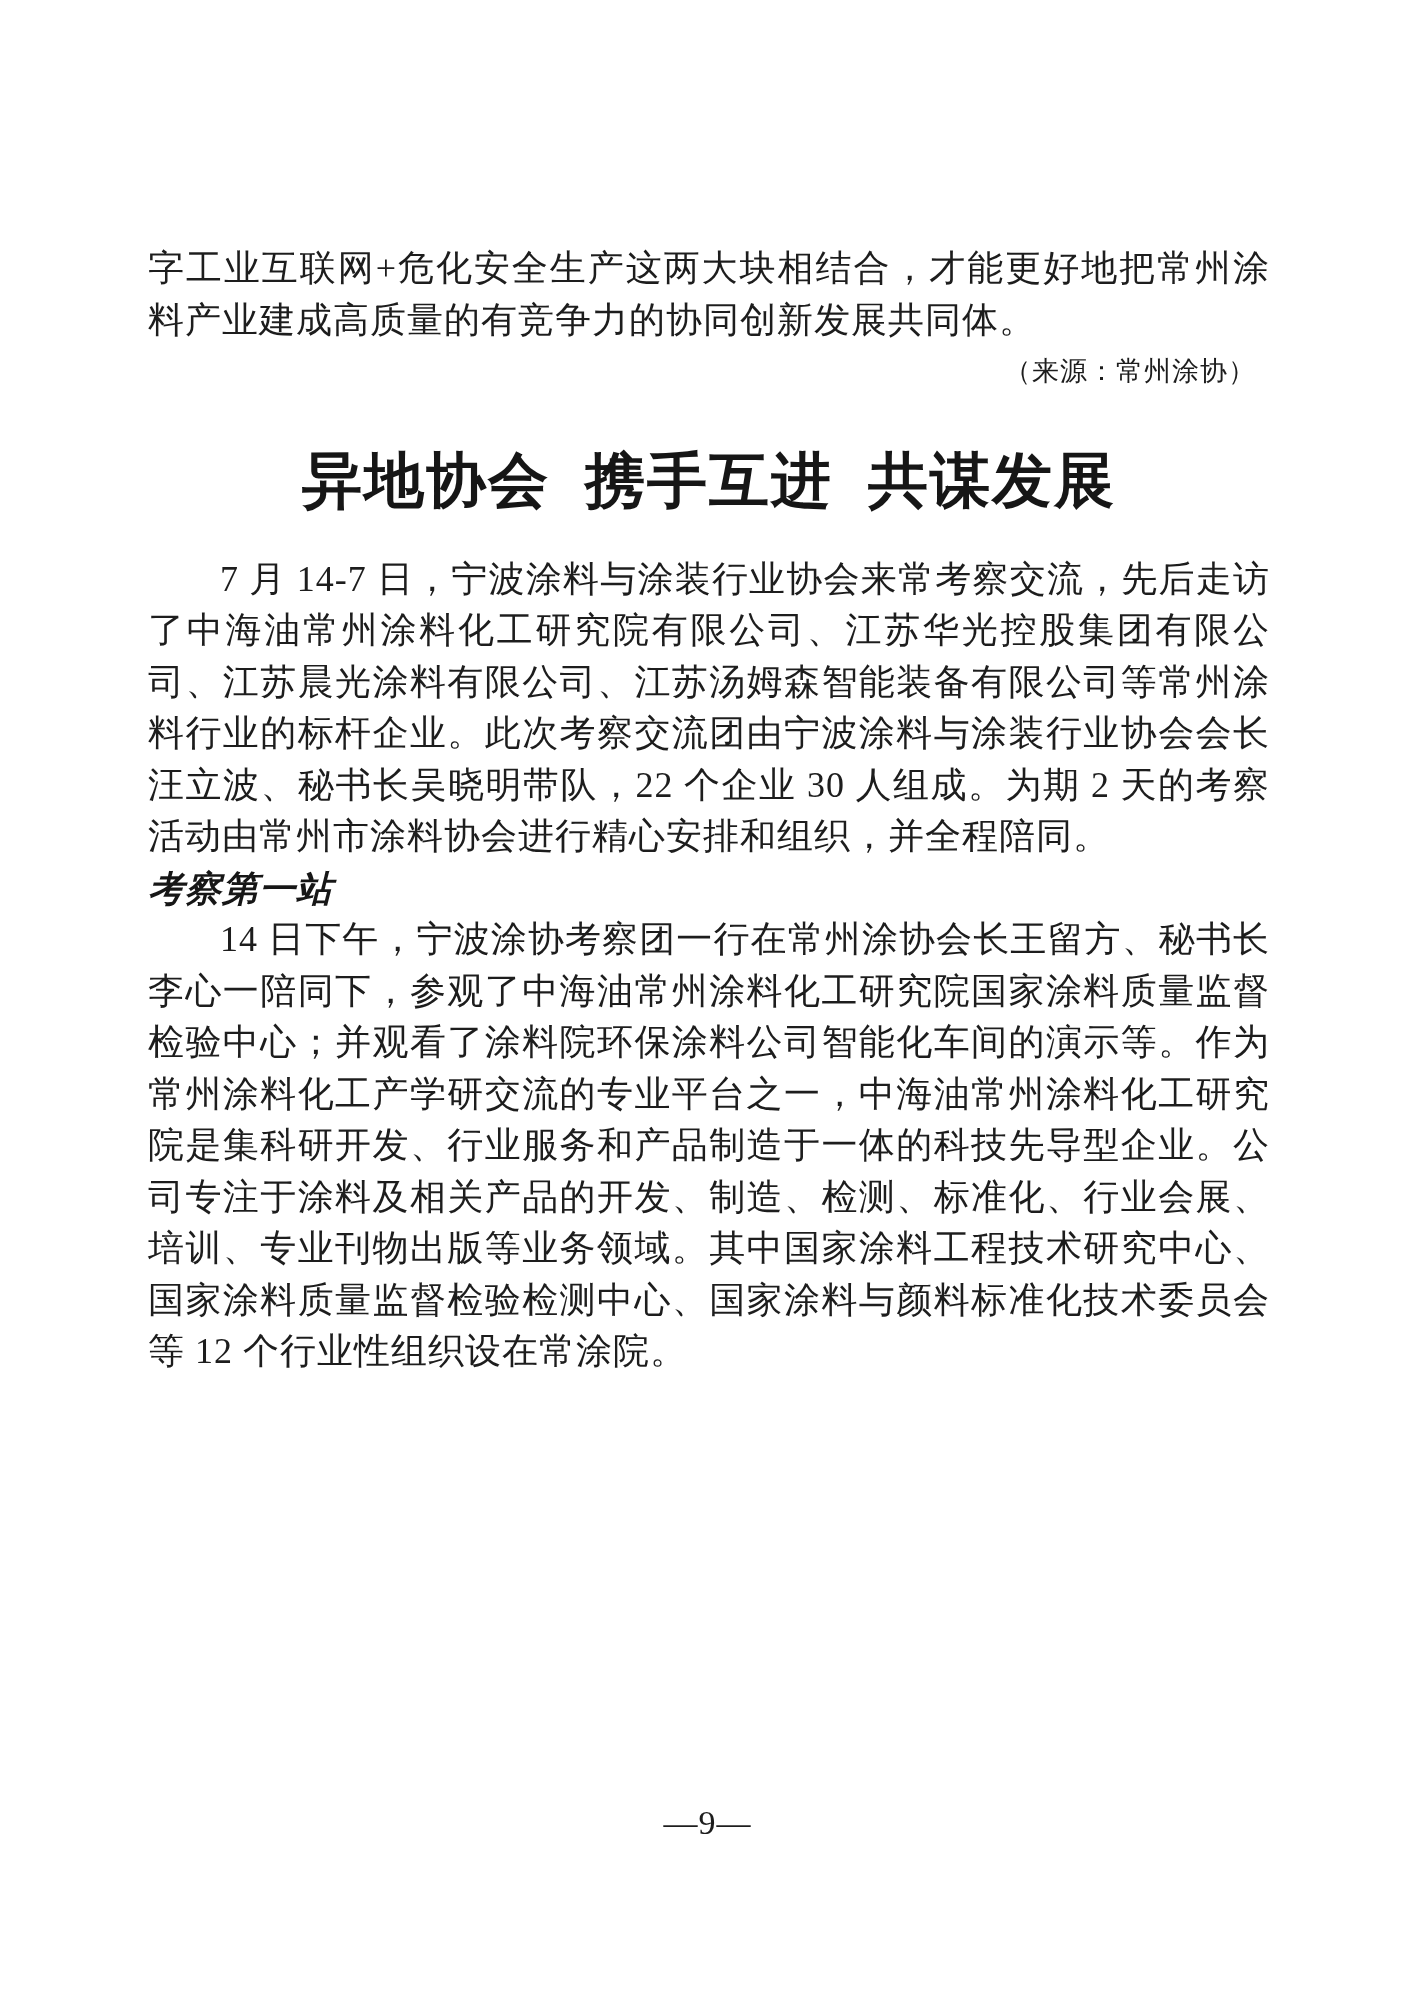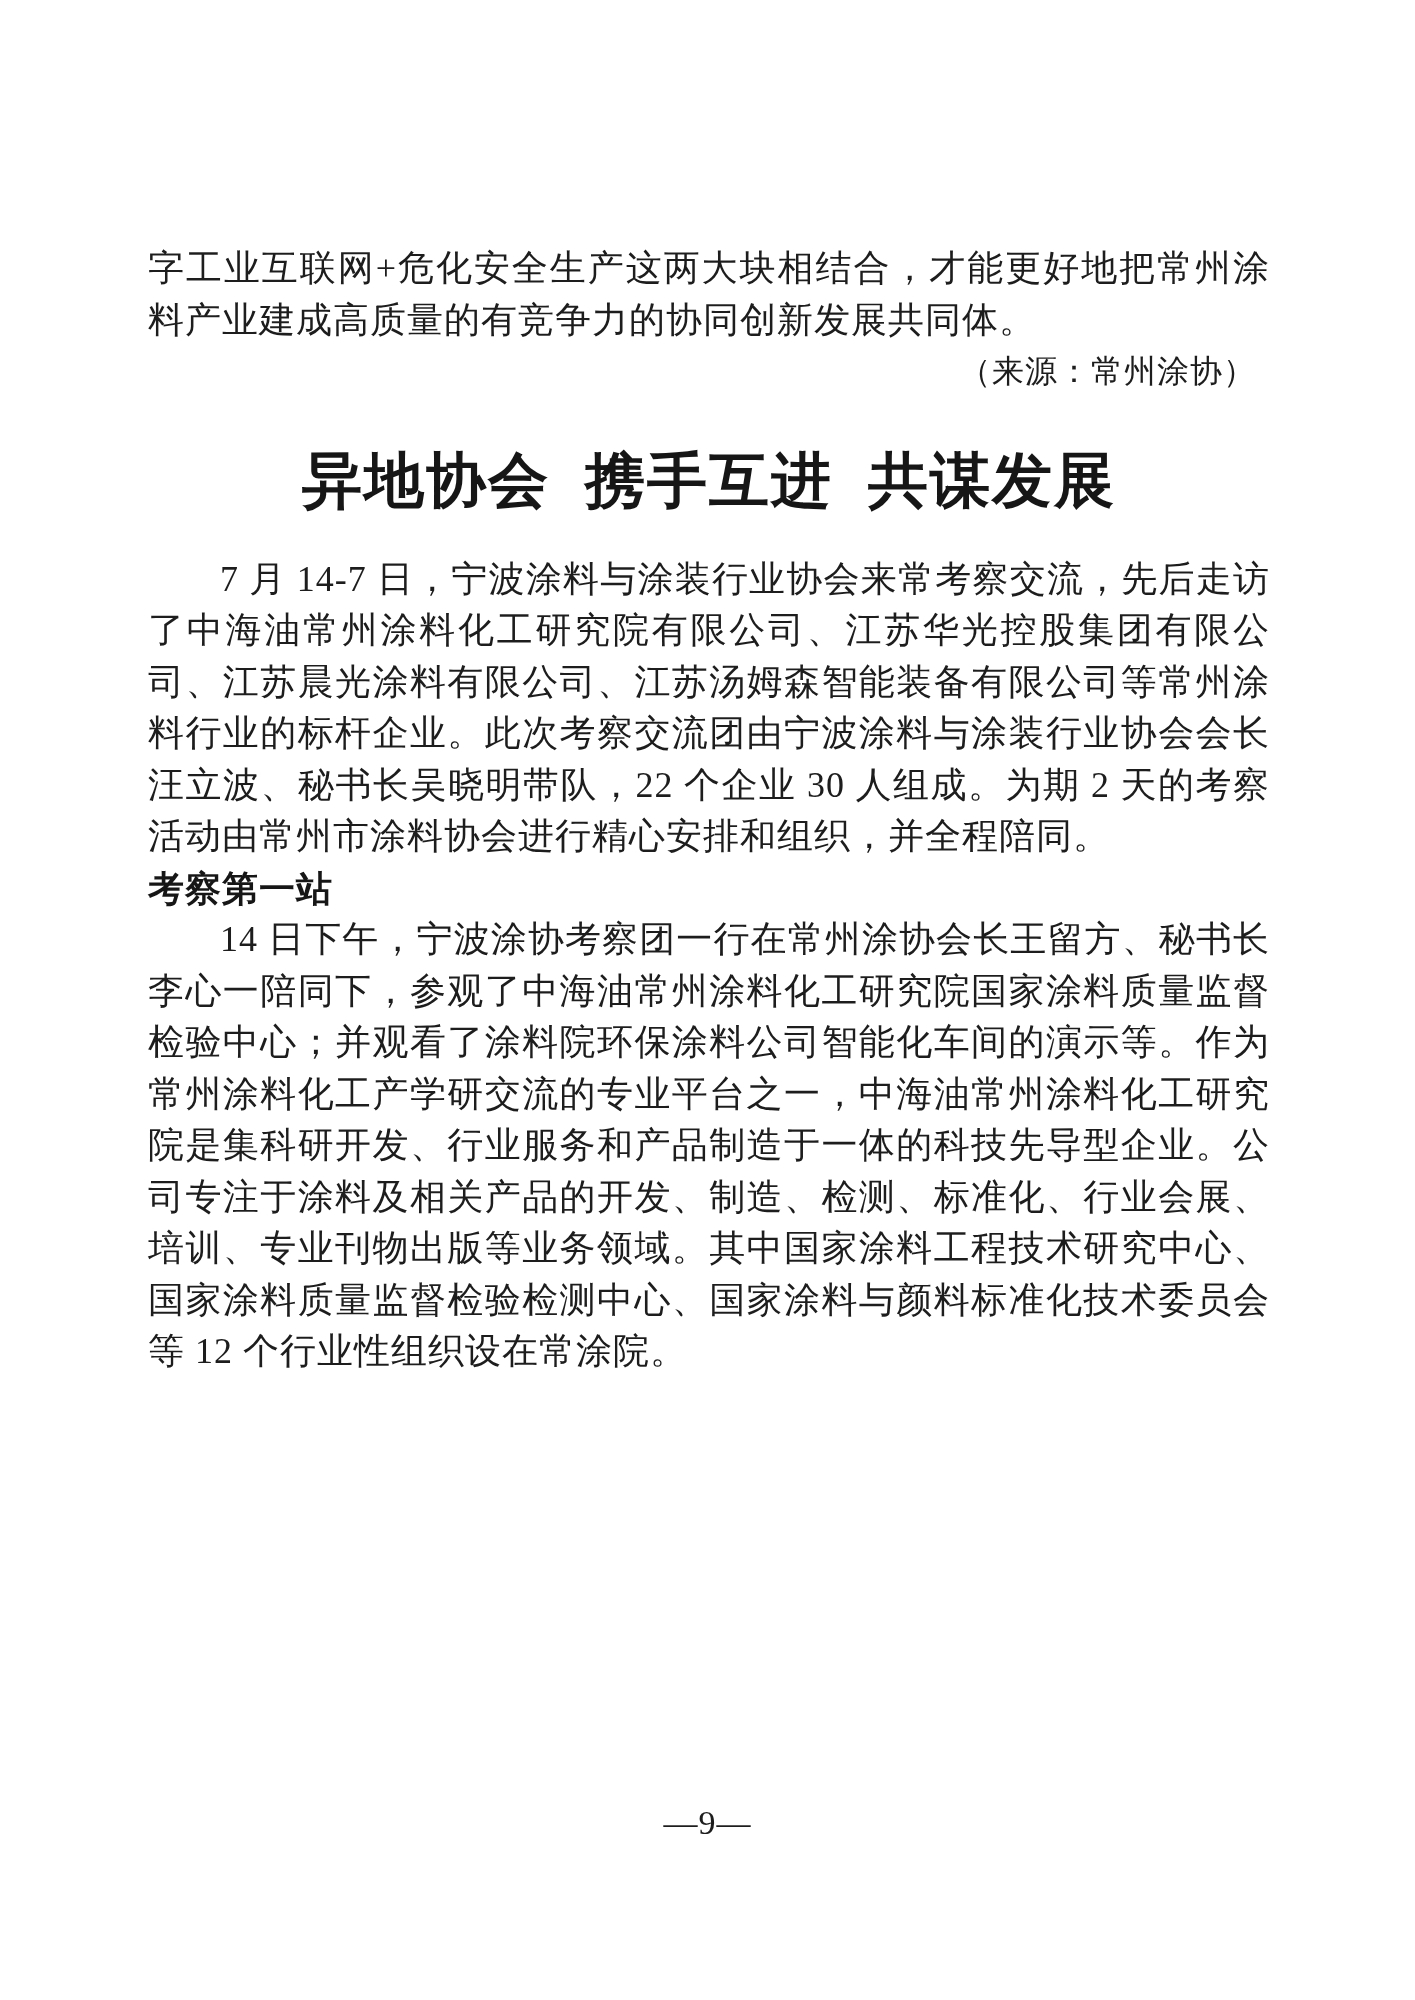--- a/index.html
+++ b/index.html
@@ -31,21 +31,21 @@
       text-justify: inter-ideograph;
       margin: 0;
     }
     .continuation {
       margin-top: 243px;
     }
     .source-line {
       text-align: right;
       padding-right: 14px;
       margin: 0;
-      font-size: 32px;
+      font-size: 27px;
       line-height: 51.5px;
       letter-spacing: 1px;
     }
     .article-title {
       margin: 52px 0 0 0;
       font-size: 60px;
       line-height: 62px;
       font-weight: 700;
       text-align: center;
       letter-spacing: 2px;
@@ -59,20 +59,21 @@
       text-indent: 2em;
     }
     .section-heading {
       margin: 0;
       font-family: "Liberation Sans", "DejaVu Sans", sans-serif;
       font-size: 36px;
       line-height: 51.5px;
       font-weight: 700;
       letter-spacing: 1px;
       color: #161616;
+      font-style: italic;
     }
     .page-number {
       position: absolute;
       top: 1804px;
       left: 0;
       width: 100%;
       text-align: center;
       font-size: 34px;
       letter-spacing: 1px;
       color: #1d1d1d;

